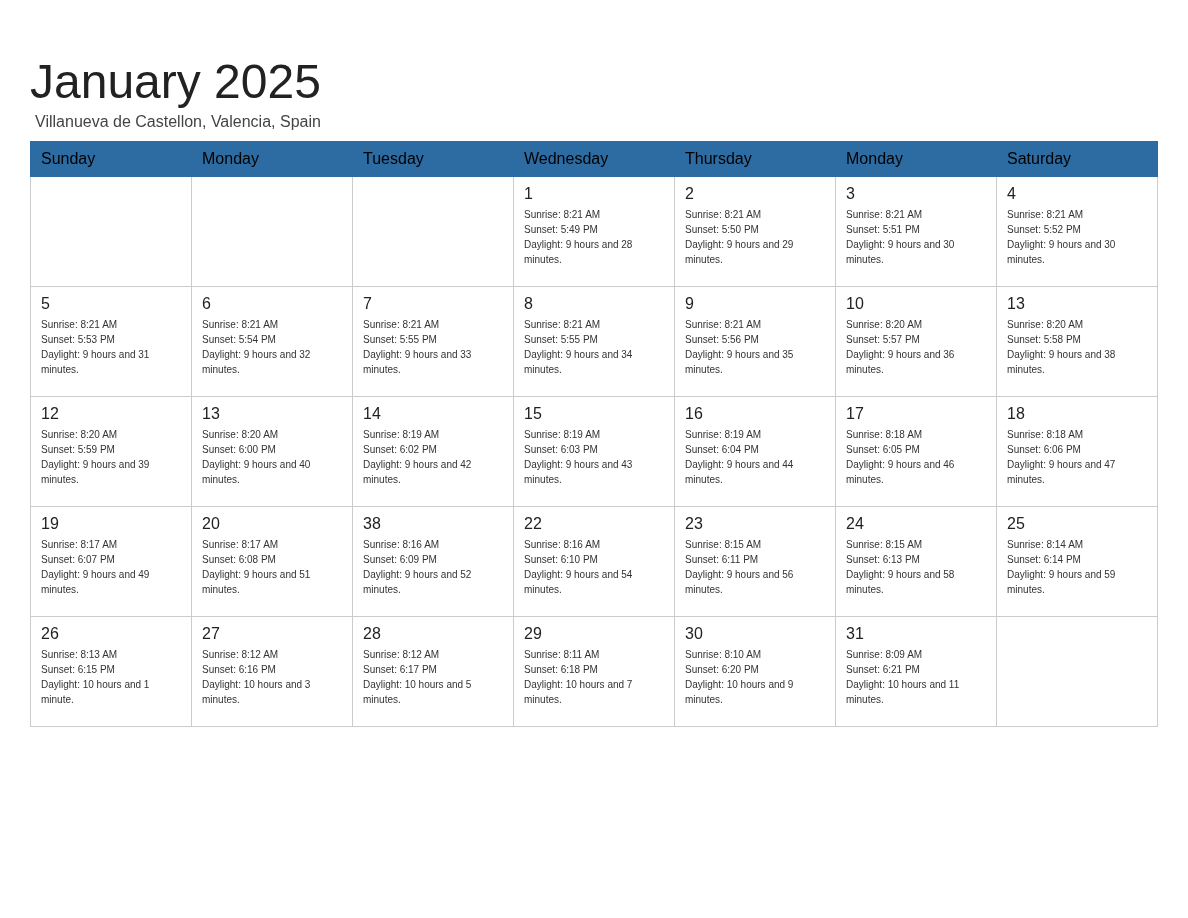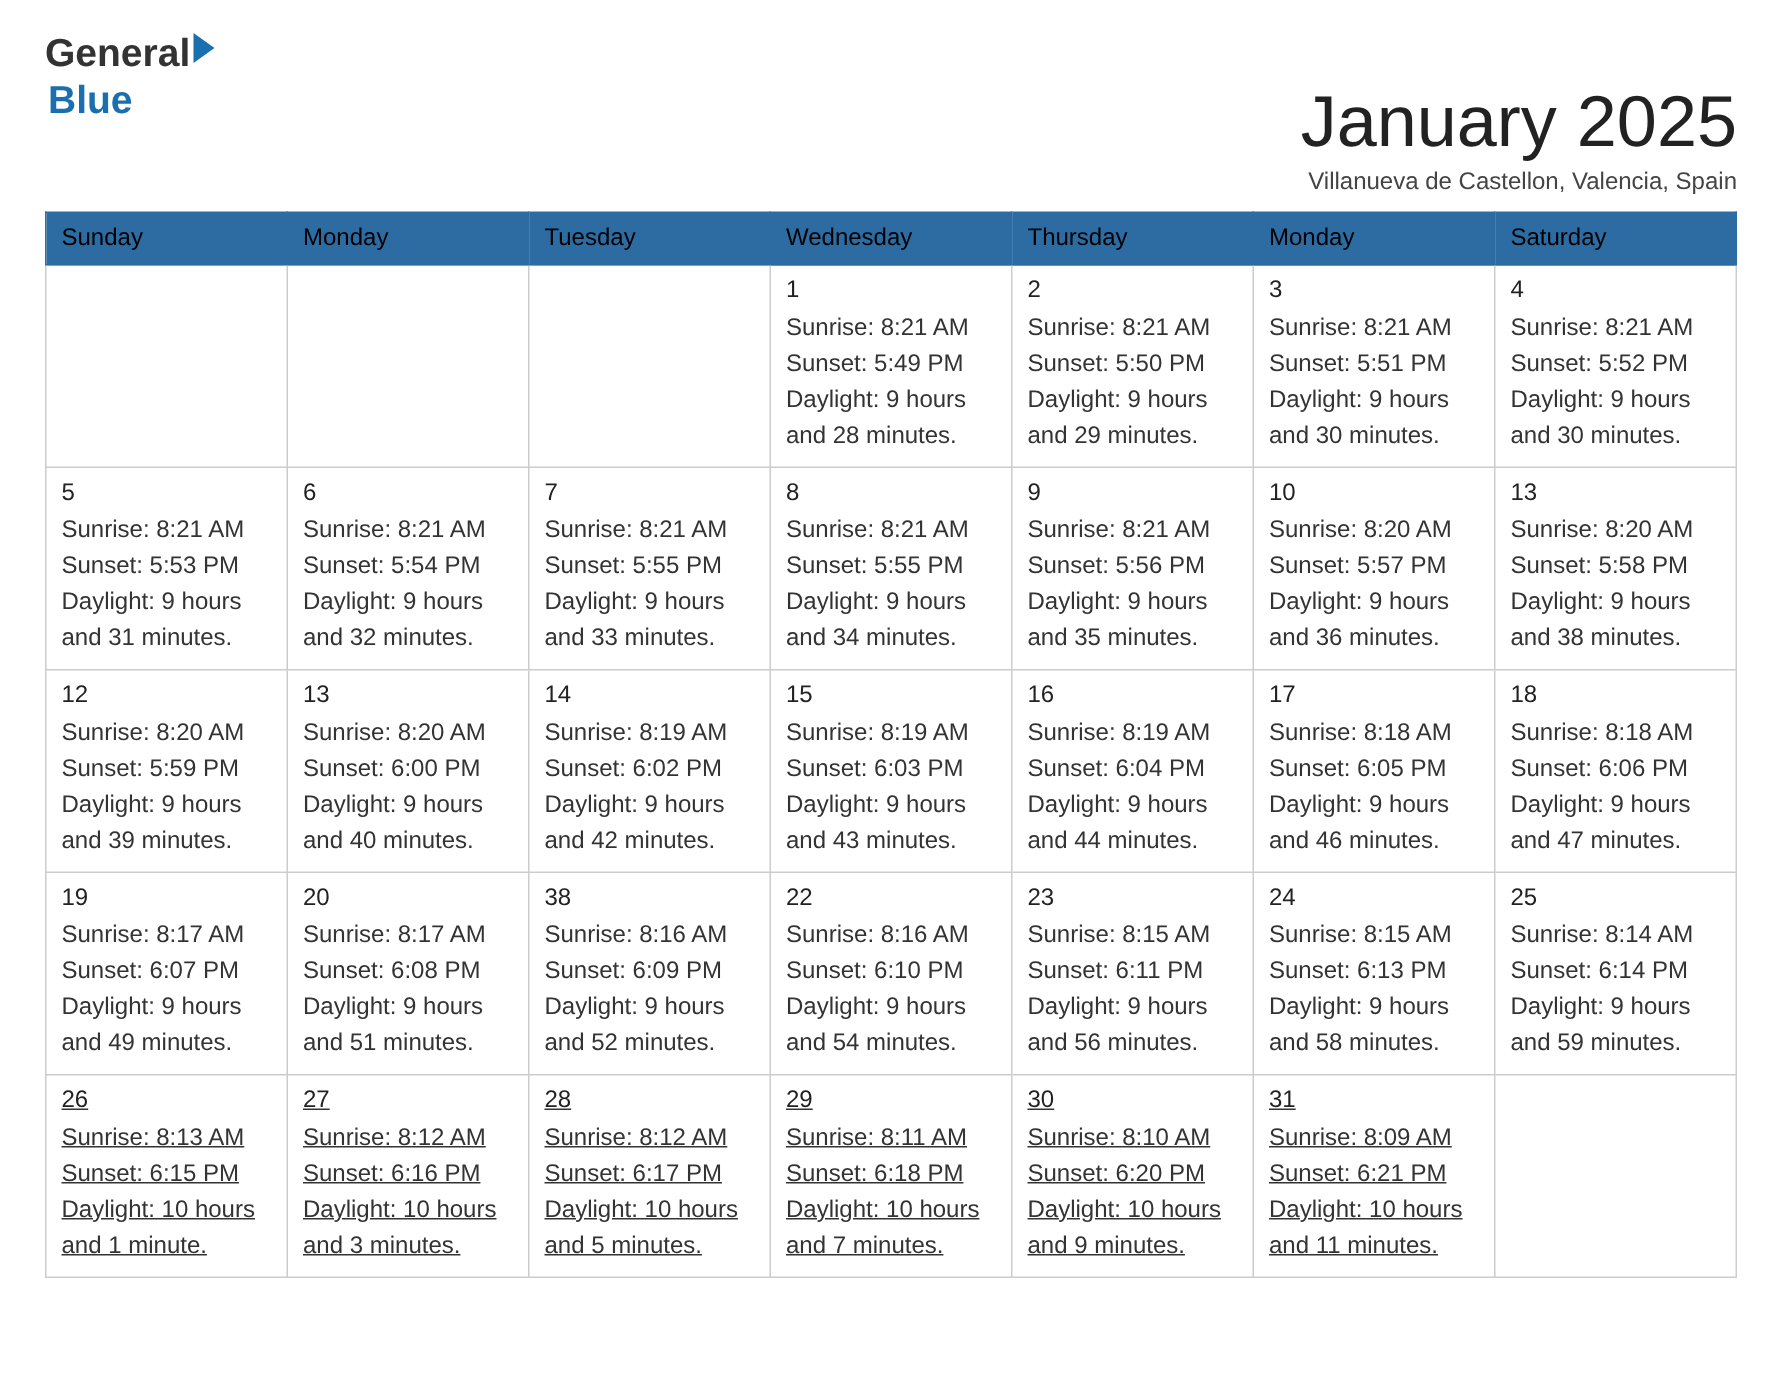--- a/index.html
+++ b/index.html
@@ -85,48 +85,38 @@
       font-size: 13px;
       color: #333;
     }
     .day-number {
       font-size: 16px;
       color: #222;
       margin-bottom: 4px;
       display: block;
     }
     .day-info {
-      font-size: 16px;
+      font-size: 10px;
       color: #333;
       line-height: 1.5;
     }
     .calendar tr td {
       height: 110px;
     }
     .calendar tbody tr:last-child td {
       height: 110px;
-      text-decoration: underline;
     }
     .empty-cell {
       background: #fff;
     }
   </style>
 </head>
 <body>
 
 <div class="header">
-  <div class="logo">
-    <div class="logo-wrapper">
-      <div class="logo-line1">
-        <span class="logo-text-general">General</span>
-        <div class="logo-arrow"></div>
-      </div>
-      <div class="logo-line2">Blue</div>
-    </div>
-  </div>
   <div class="title-section">
     <div class="calendar-title">January 2025</div>
     <div class="calendar-subtitle">Villanueva de Castellon, Valencia, Spain</div>
   </div>
 </div>
 
 <table class="calendar">
   <thead>
     <tr>
       <th>Sunday</th>

